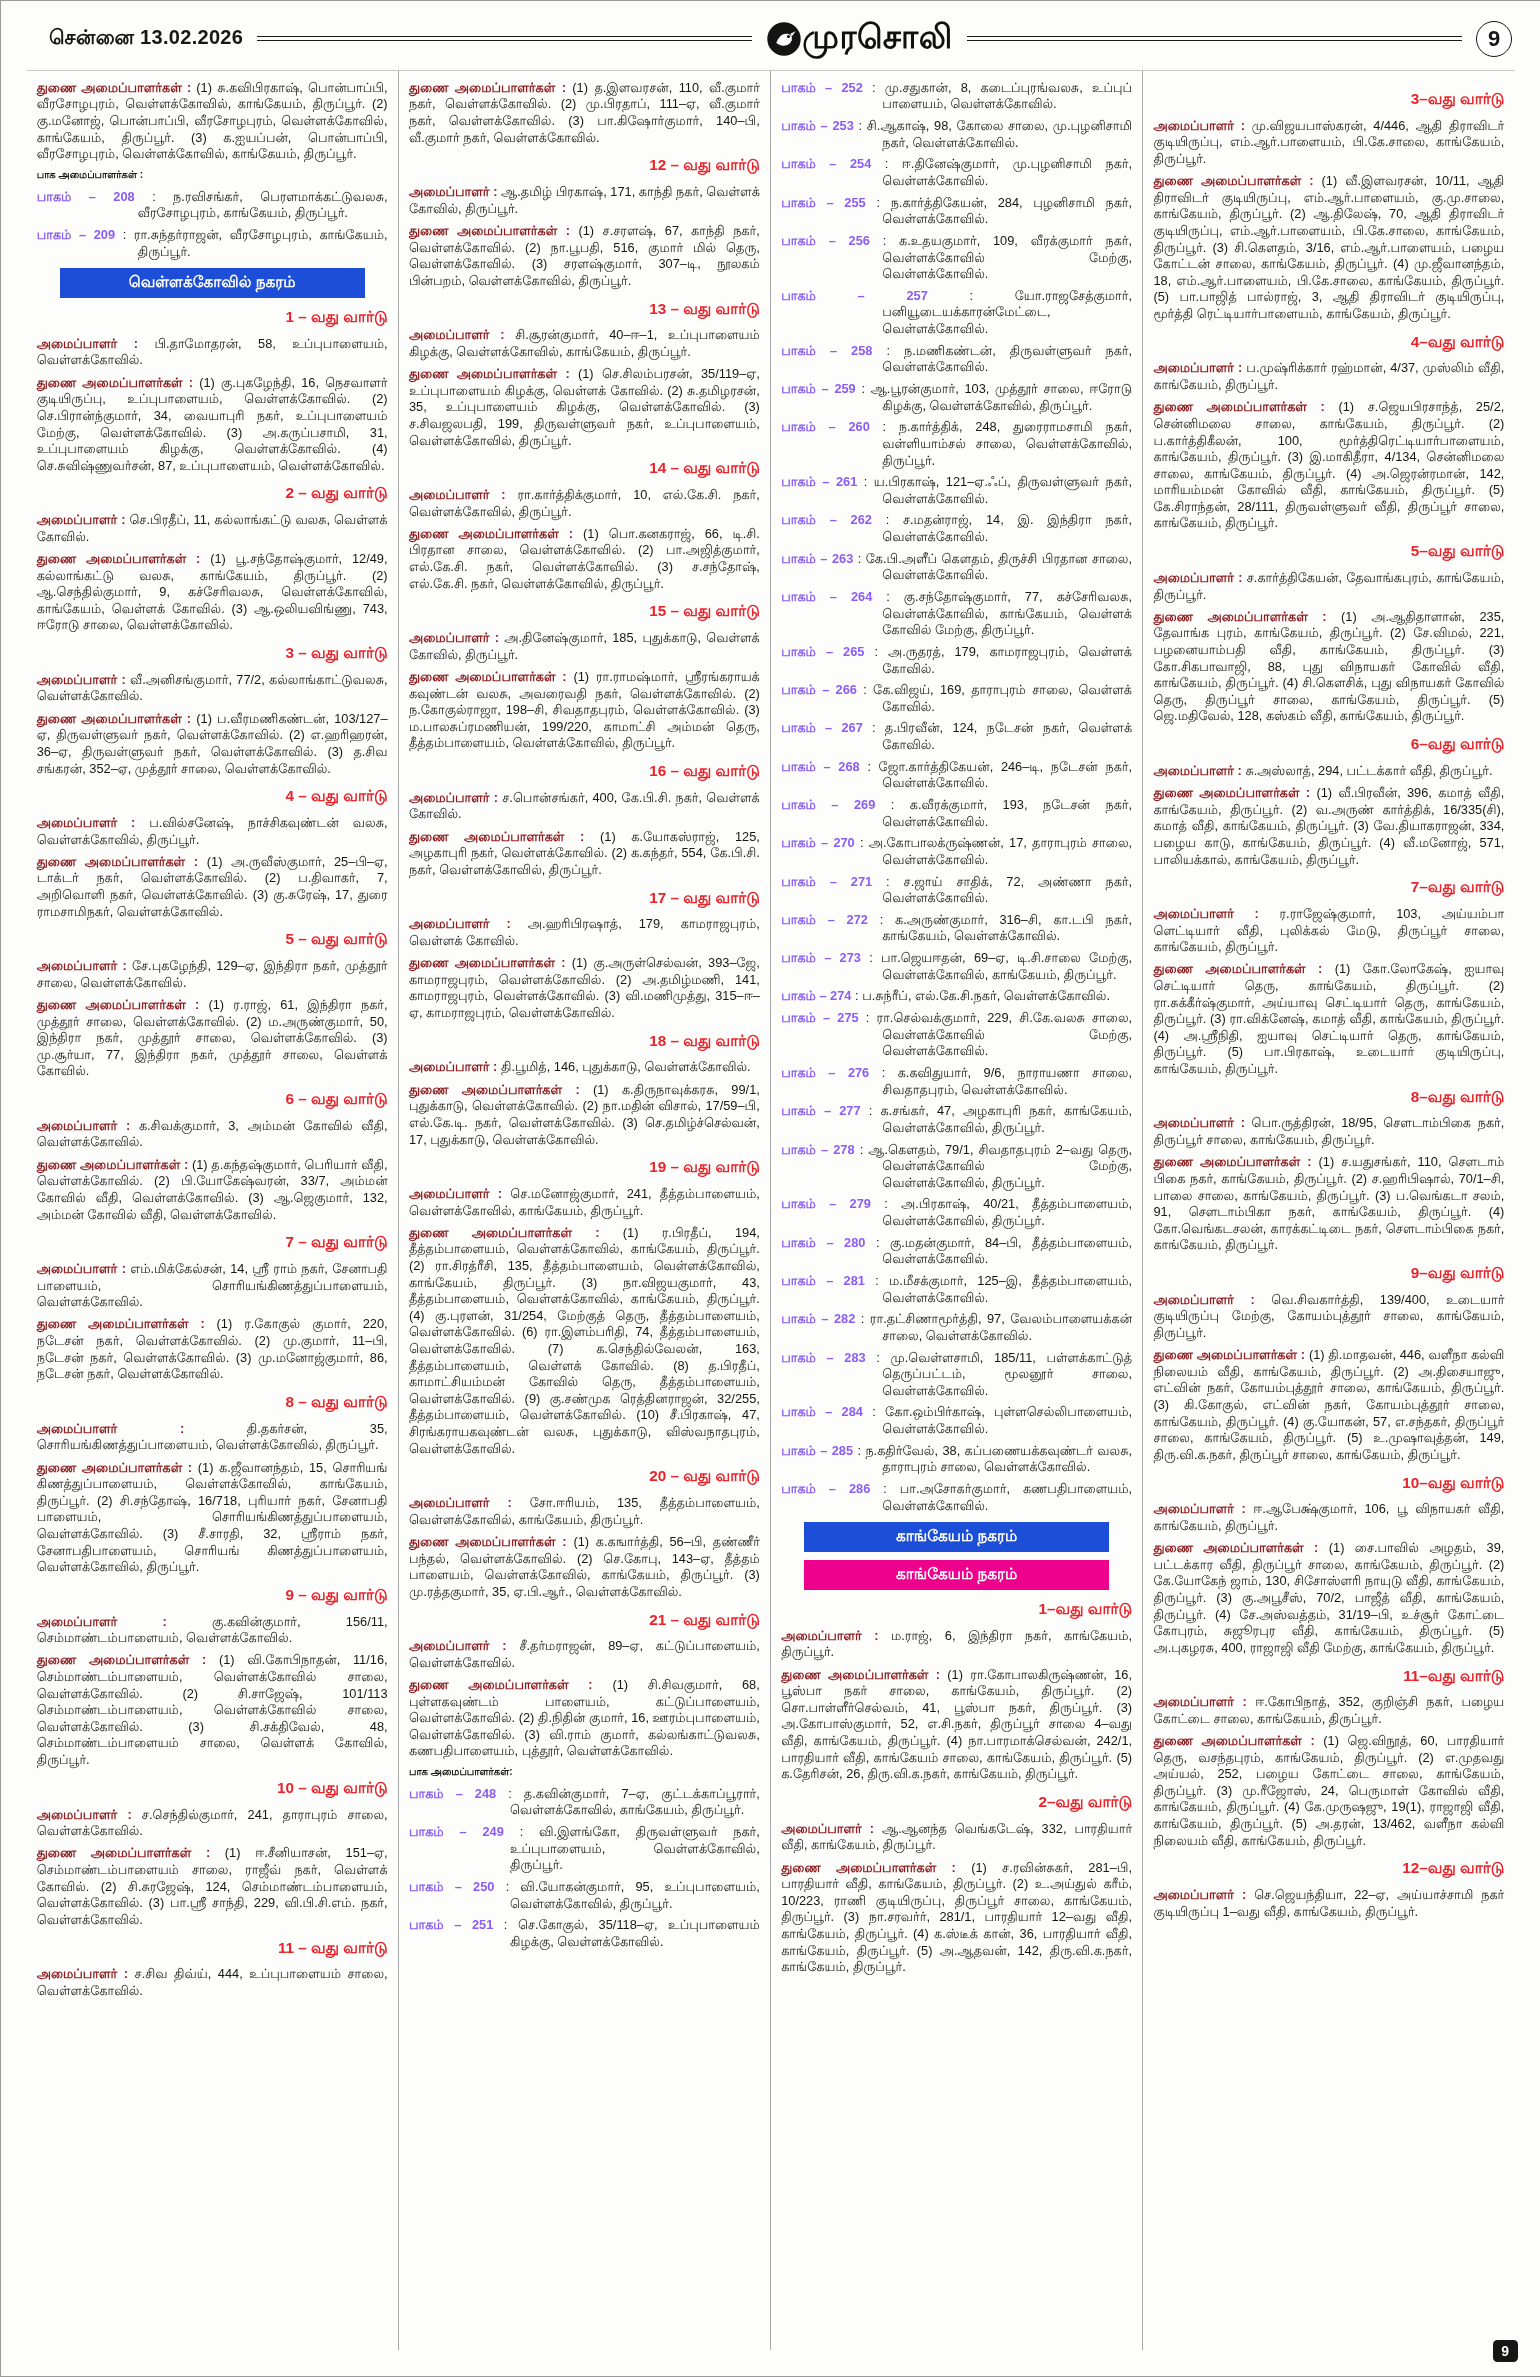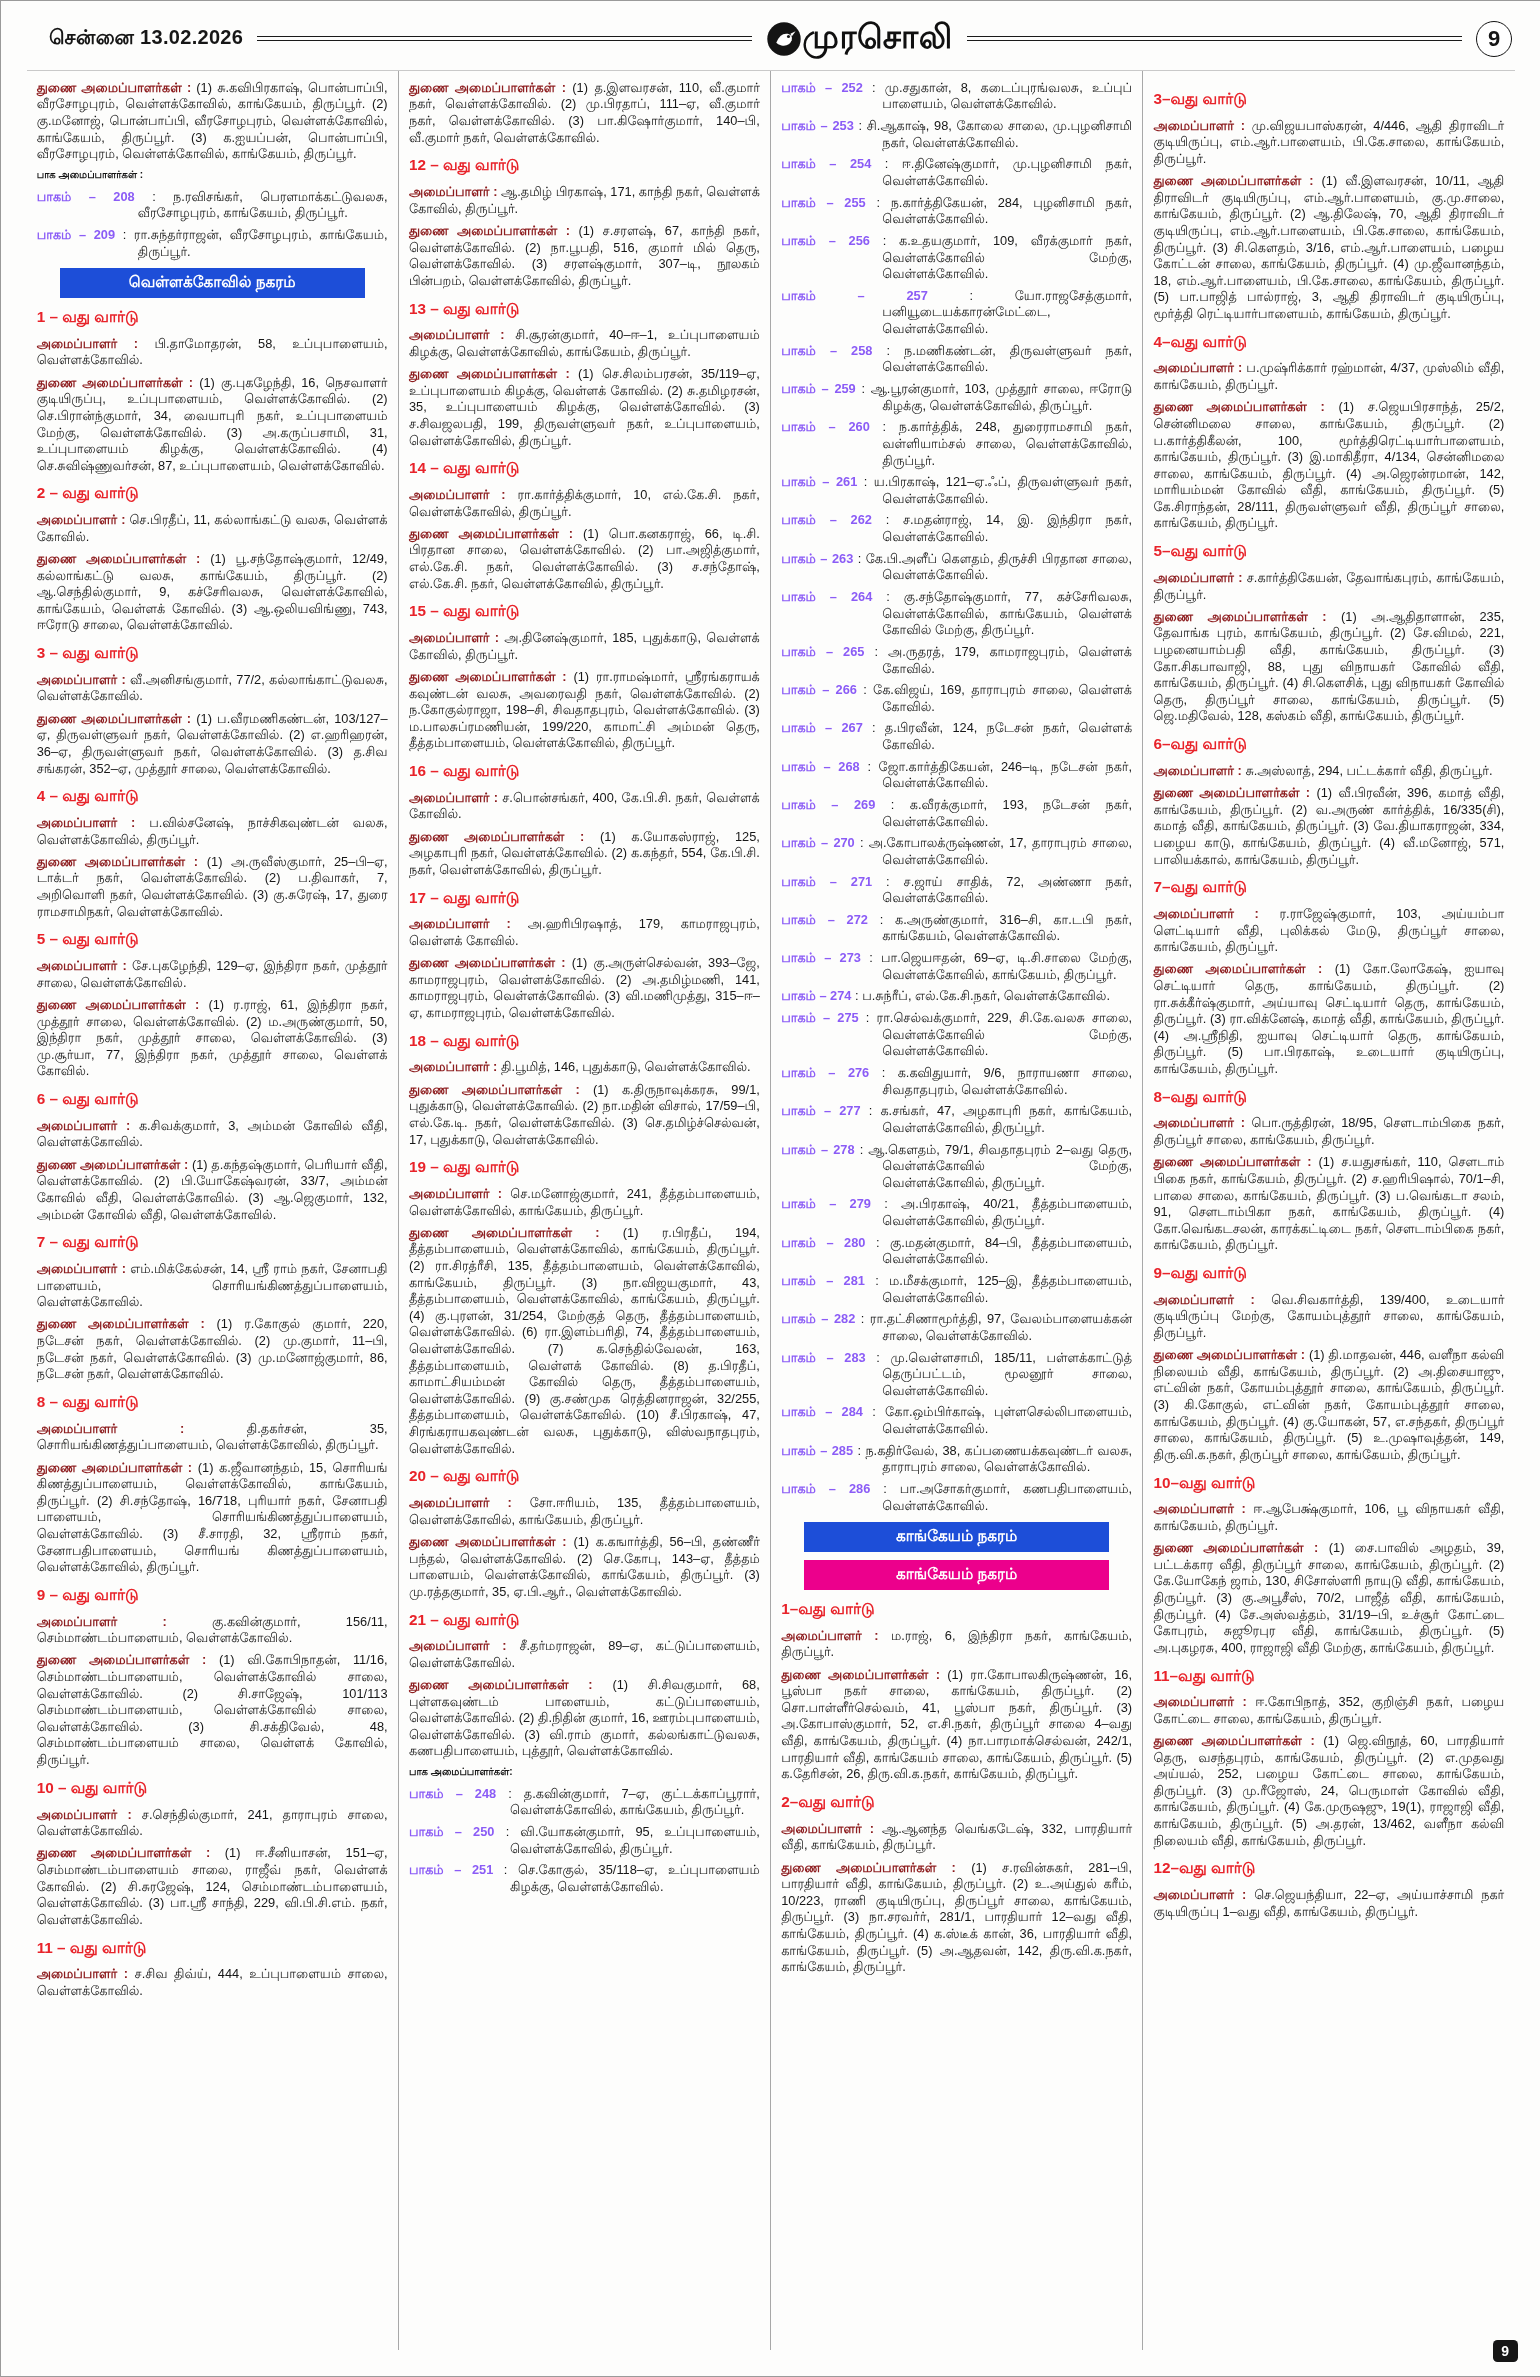--- a/index.html
+++ b/index.html
@@ -59,21 +59,21 @@
     line-height: 16.6px;
     text-align: justify;
     margin-bottom: 5.1px;
     padding-left: 101px;
     text-indent: -101px;
   }
   .pnum { font-weight: bold; color: #8b5cf6; }
   .ward {
     color: #e8232a;
     font-weight: bold;
-    text-align: left;
+    text-align: right;
     font-size: 15.3px;
     margin: 10.2px 0 7.7px 0;
   }
   .centerbold {
     text-align: left;
     font-weight: bold;
     font-size: 10px;
     margin: 6.4px 0 6.4px 0;
   }
   .secbar {
@@ -187,20 +187,21 @@
         <p class="para"><span class="plabel">அமைப்பாளர் : </span>செ.மனோஜ்குமார், 241, தீத்தம்பாளையம், வெள்ளக்கோவில், காங்கேயம், திருப்பூர்.</p>
         <p class="para"><span class="plabel">துணை அமைப்பாளர்கள் : </span>(1) ர.பிரதீப், 194, தீத்தம்பாளையம், வெள்ளக்கோவில், காங்கேயம், திருப்பூர். (2) ரா.சிரத்ரீசி, 135, தீத்தம்பாளையம், வெள்ளக்கோவில், காங்கேயம், திருப்பூர். (3) நா.விஜயகுமார், 43, தீத்தம்பாளையம், வெள்ளக்கோவில், காங்கேயம், திருப்பூர். (4) கு.புரளன், 31/254, மேற்குத் தெரு, தீத்தம்பாளையம், வெள்ளக்கோவில். (6) ரா.இளம்பரிதி, 74, தீத்தம்பாளையம், வெள்ளக்கோவில். (7) க.செந்தில்வேலன், 163, தீத்தம்பாளையம், வெள்ளக் கோவில். (8) த.பிரதீப், காமாட்சியம்மன் கோவில் தெரு, தீத்தம்பாளையம், வெள்ளக்கோவில். (9) கு.சண்முக ரெத்தினராஜன், 32/255, தீத்தம்பாளையம், வெள்ளக்கோவில். (10) சீ.பிரகாஷ், 47, சிரங்கராயகவுண்டன் வலசு, புதுக்காடு, விஸ்வநாதபுரம், வெள்ளக்கோவில்.</p>
         <div class="ward">20 – வது வார்டு</div>
         <p class="para"><span class="plabel">அமைப்பாளர் : </span>சோ.ஈரியம், 135, தீத்தம்பாளையம், வெள்ளக்கோவில், காங்கேயம், திருப்பூர்.</p>
         <p class="para"><span class="plabel">துணை அமைப்பாளர்கள் : </span>(1) க.கஙார்த்தி, 56–பி, தண்ணீர் பந்தல், வெள்ளக்கோவில். (2) செ.கோபு, 143–ஏ, தீத்தம் பாளையம், வெள்ளக்கோவில், காங்கேயம், திருப்பூர். (3) மு.ரத்தகுமார், 35, ஏ.பி.ஆர்., வெள்ளக்கோவில்.</p>
         <div class="ward">21 – வது வார்டு</div>
         <p class="para"><span class="plabel">அமைப்பாளர் : </span>சீ.தர்மராஜன், 89–ஏ, கட்டுப்பாளையம், வெள்ளக்கோவில்.</p>
         <p class="para"><span class="plabel">துணை அமைப்பாளர்கள் : </span>(1) சி.சிவகுமார், 68, புள்ளகவுண்டம் பாளையம், கட்டுப்பாளையம், வெள்ளக்கோவில். (2) தி.நிதின் குமார், 16, ஊரம்புபாளையம், வெள்ளக்கோவில். (3) வி.ராம் குமார், கல்லங்காட்டுவலசு, கணபதிபாளையம், புத்தூர், வெள்ளக்கோவில்.</p>
         <div class="centerbold">பாக அமைப்பாளர்கள்:</div>
         <p class="pagam"><span class="pnum">பாகம் – 248 </span>: த.கவின்குமார், 7–ஏ, குட்டக்காப்பூரார், வெள்ளக்கோவில், காங்கேயம், திருப்பூர்.</p>
+        <p class="pagam"><span class="pnum">பாகம் – 249 </span>: வி.இளங்கோ, திருவள்ளுவர் நகர், உப்புபாளையம், வெள்ளக்கோவில், திருப்பூர்.</p>
         <p class="pagam"><span class="pnum">பாகம் – 250 </span>: வி.யோகன்குமார், 95, உப்புபாளையம், வெள்ளக்கோவில், திருப்பூர்.</p>
         <p class="pagam"><span class="pnum">பாகம் – 251 </span>: செ.கோகுல், 35/118–ஏ, உப்புபாளையம் கிழக்கு, வெள்ளக்கோவில்.</p>
       </div>
       <div class="col">
         <p class="pagam"><span class="pnum">பாகம் – 252 </span>: மு.சதுகான், 8, கடைப்புரங்வலசு, உப்புப் பாளையம், வெள்ளக்கோவில்.</p>
         <p class="pagam"><span class="pnum">பாகம் – 253 </span>: சி.ஆகாஷ், 98, கோலை சாலை, மு.புழனிசாமி நகர், வெள்ளக்கோவில்.</p>
         <p class="pagam"><span class="pnum">பாகம் – 254 </span>: ஈ.தினேஷ்குமார், மு.புழனிசாமி நகர், வெள்ளக்கோவில்.</p>
         <p class="pagam"><span class="pnum">பாகம் – 255 </span>: ந.கார்த்திகேயன், 284, புழனிசாமி நகர், வெள்ளக்கோவில்.</p>
         <p class="pagam"><span class="pnum">பாகம் – 256 </span>: க.உதயகுமார், 109, வீரக்குமார் நகர், வெள்ளக்கோவில் மேற்கு, வெள்ளக்கோவில்.</p>
         <p class="pagam"><span class="pnum">பாகம் – 257 </span>: யோ.ராஜசேத்குமார், பனியூடையக்காரன்மேட்டை, வெள்ளக்கோவில்.</p>

